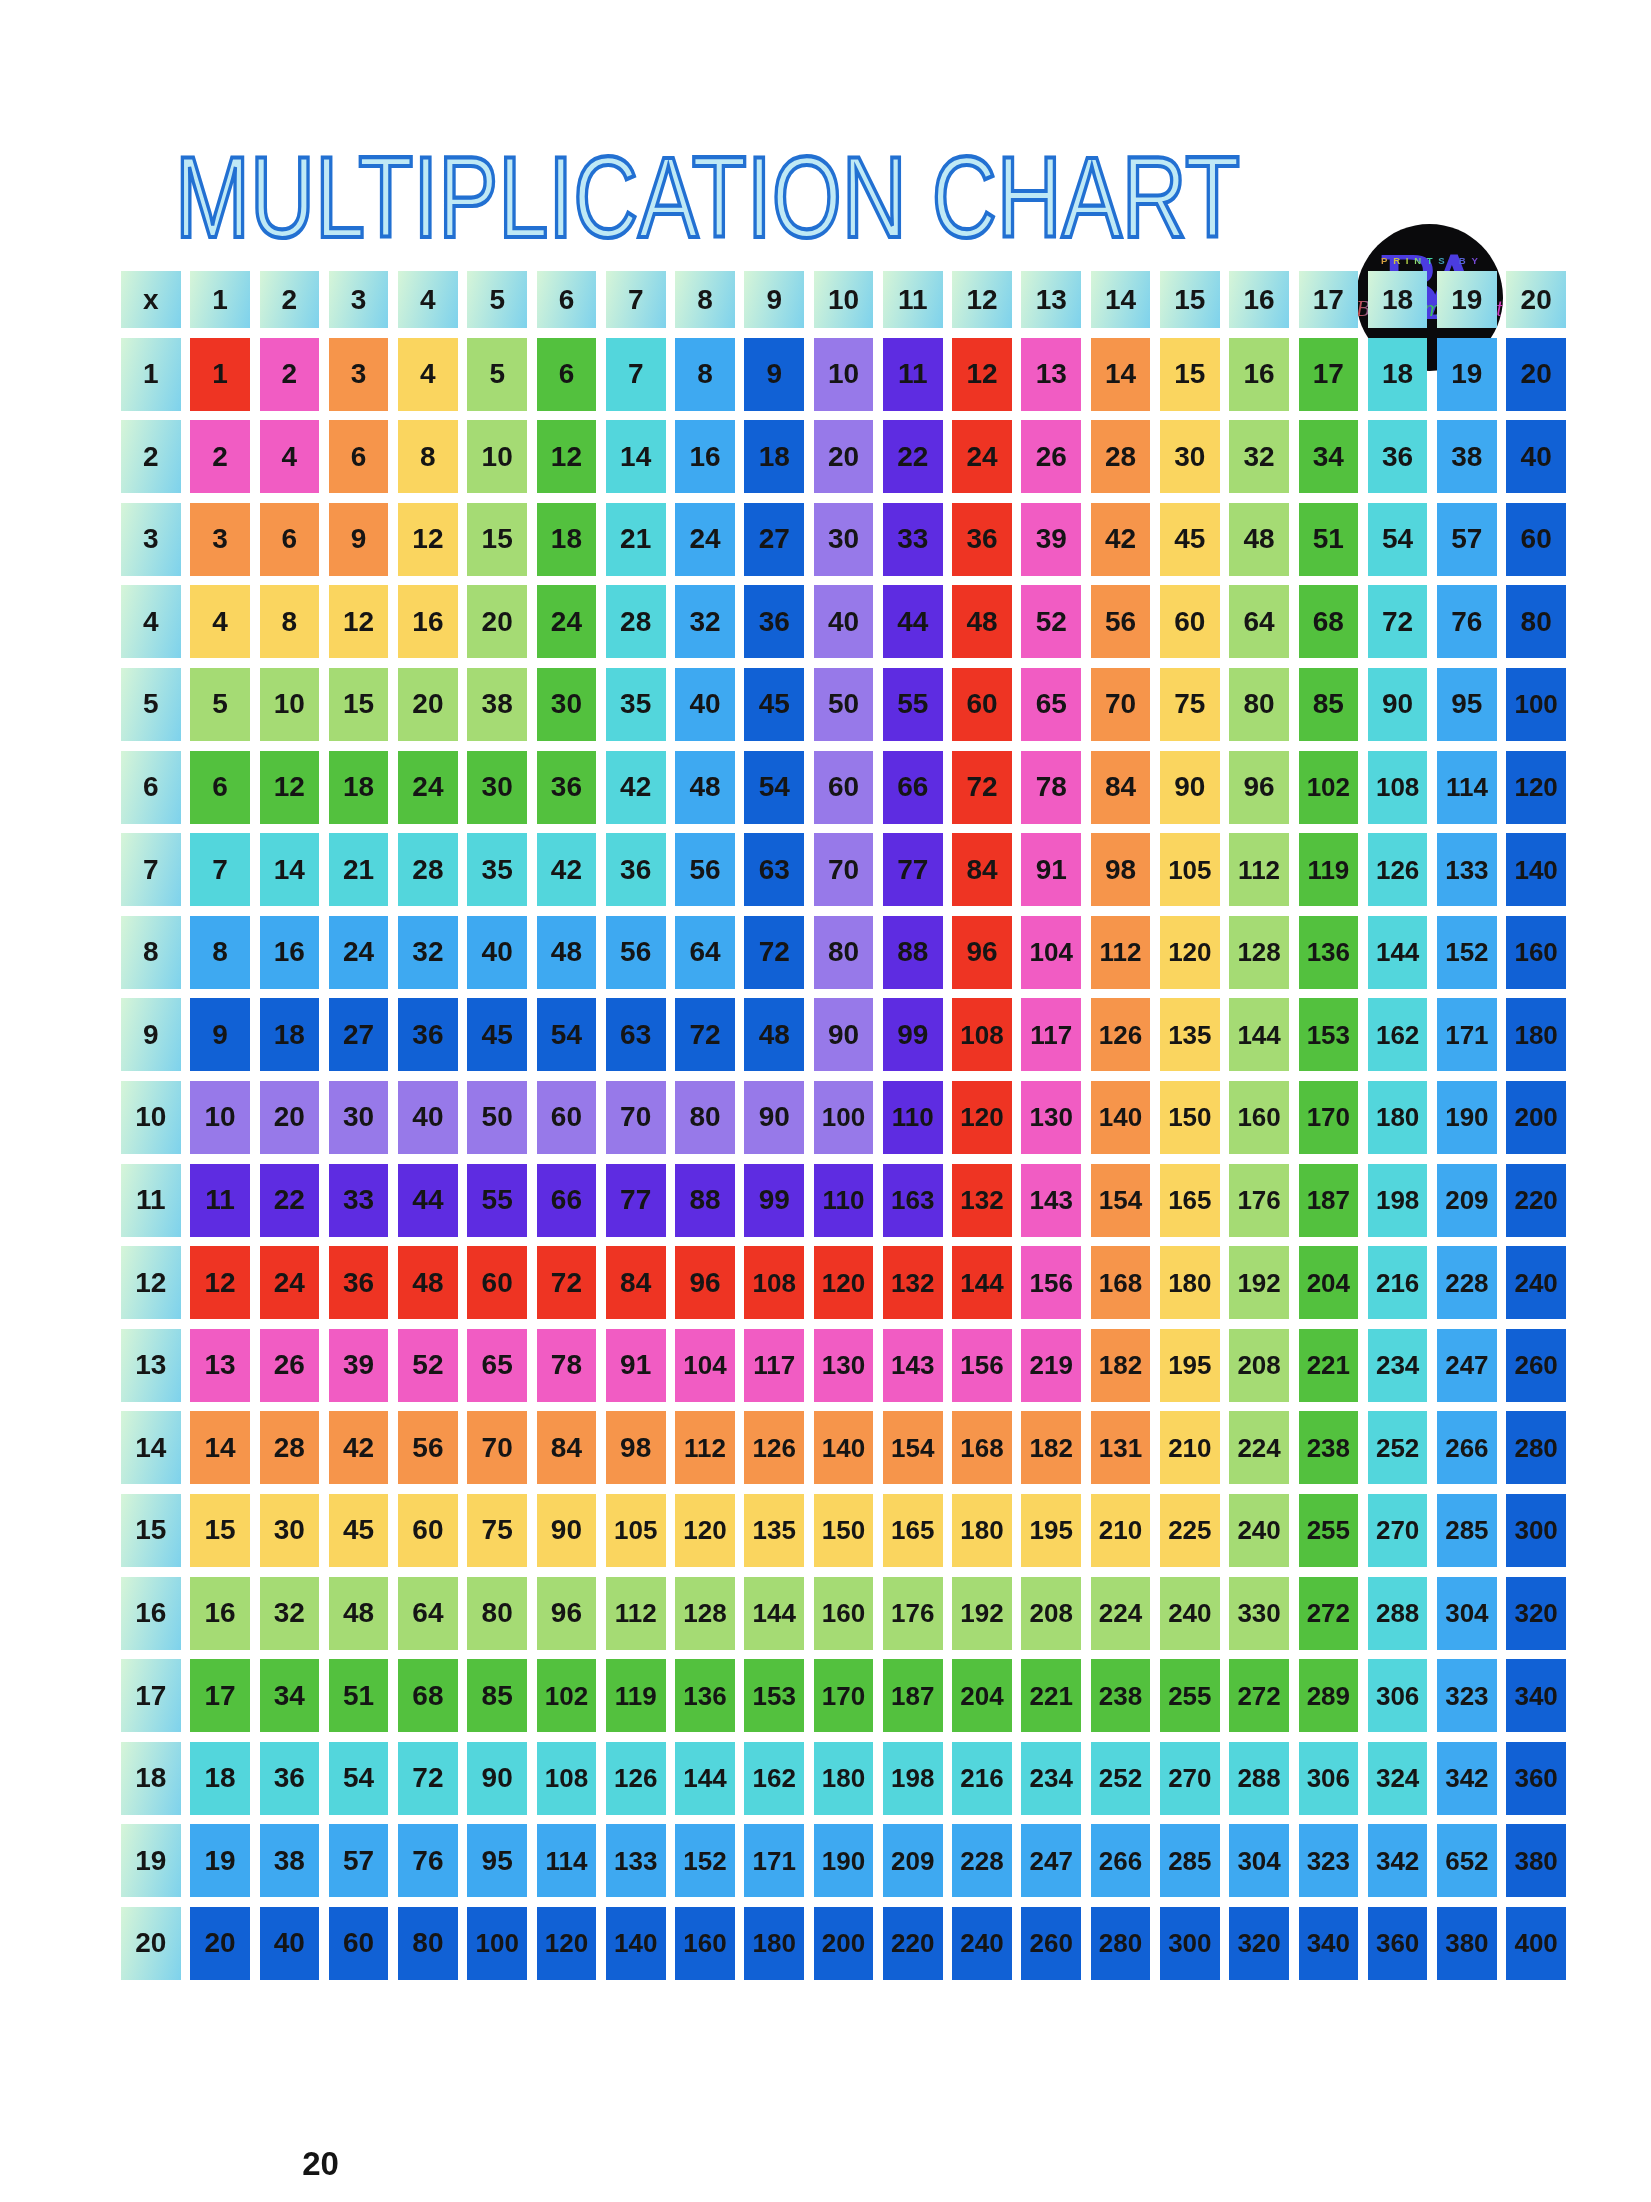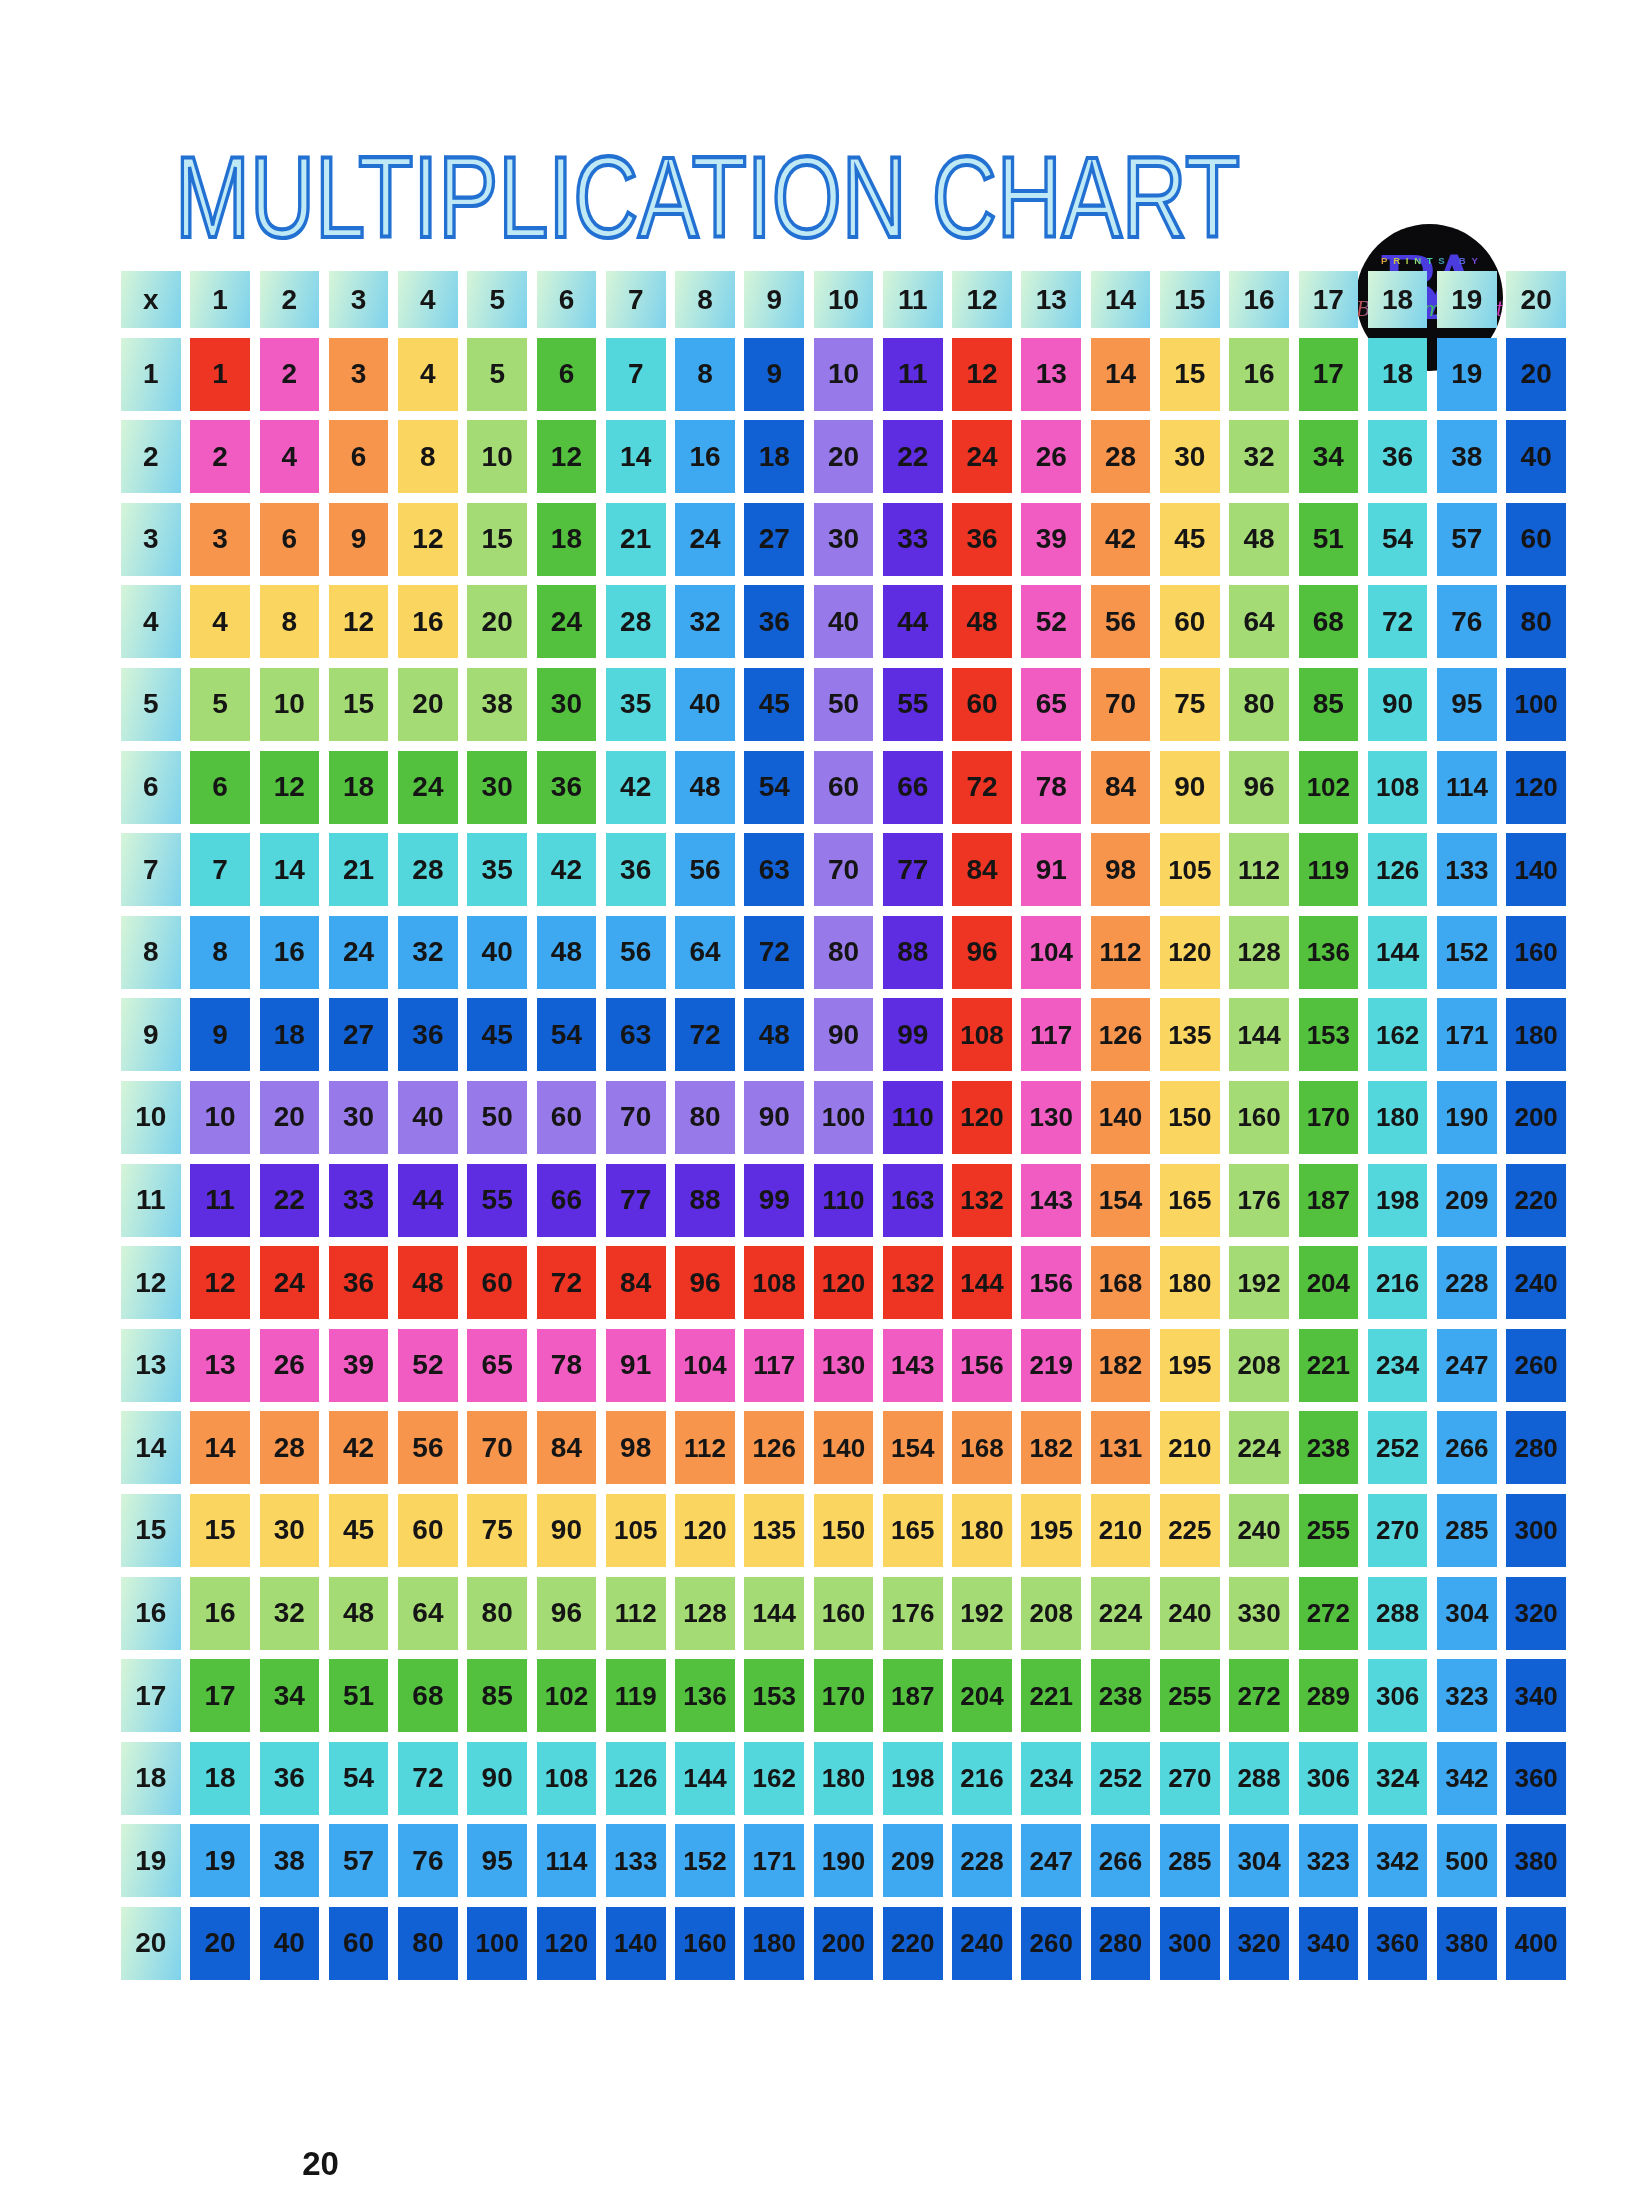--- a/index.html
+++ b/index.html
@@ -513,21 +513,21 @@
     <div class="cell wide3" style="background: rgb(62, 169, 241);">171</div>
     <div class="cell wide3" style="background: rgb(62, 169, 241);">190</div>
     <div class="cell wide3" style="background: rgb(62, 169, 241);">209</div>
     <div class="cell wide3" style="background: rgb(62, 169, 241);">228</div>
     <div class="cell wide3" style="background: rgb(62, 169, 241);">247</div>
     <div class="cell wide3" style="background: rgb(62, 169, 241);">266</div>
     <div class="cell wide3" style="background: rgb(62, 169, 241);">285</div>
     <div class="cell wide3" style="background: rgb(62, 169, 241);">304</div>
     <div class="cell wide3" style="background: rgb(62, 169, 241);">323</div>
     <div class="cell wide3" style="background: rgb(62, 169, 241);">342</div>
-    <div class="cell wide3" style="background: rgb(62, 169, 241);">500</div>
+    <div class="cell wide3" style="background: rgb(62, 169, 241);">652</div>
     <div class="cell wide3" style="background: rgb(17, 97, 213);">380</div>
     <div class="cell" style="background: linear-gradient(105deg, rgb(214, 245, 216) 0%, rgb(126, 210, 236) 100%);">20</div>
     <div class="cell" style="background: rgb(17, 97, 213);">20</div>
     <div class="cell" style="background: rgb(17, 97, 213);">40</div>
     <div class="cell" style="background: rgb(17, 97, 213);">60</div>
     <div class="cell" style="background: rgb(17, 97, 213);">80</div>
     <div class="cell wide3" style="background: rgb(17, 97, 213);">100</div>
     <div class="cell wide3" style="background: rgb(17, 97, 213);">120</div>
     <div class="cell wide3" style="background: rgb(17, 97, 213);">140</div>
     <div class="cell wide3" style="background: rgb(17, 97, 213);">160</div>

